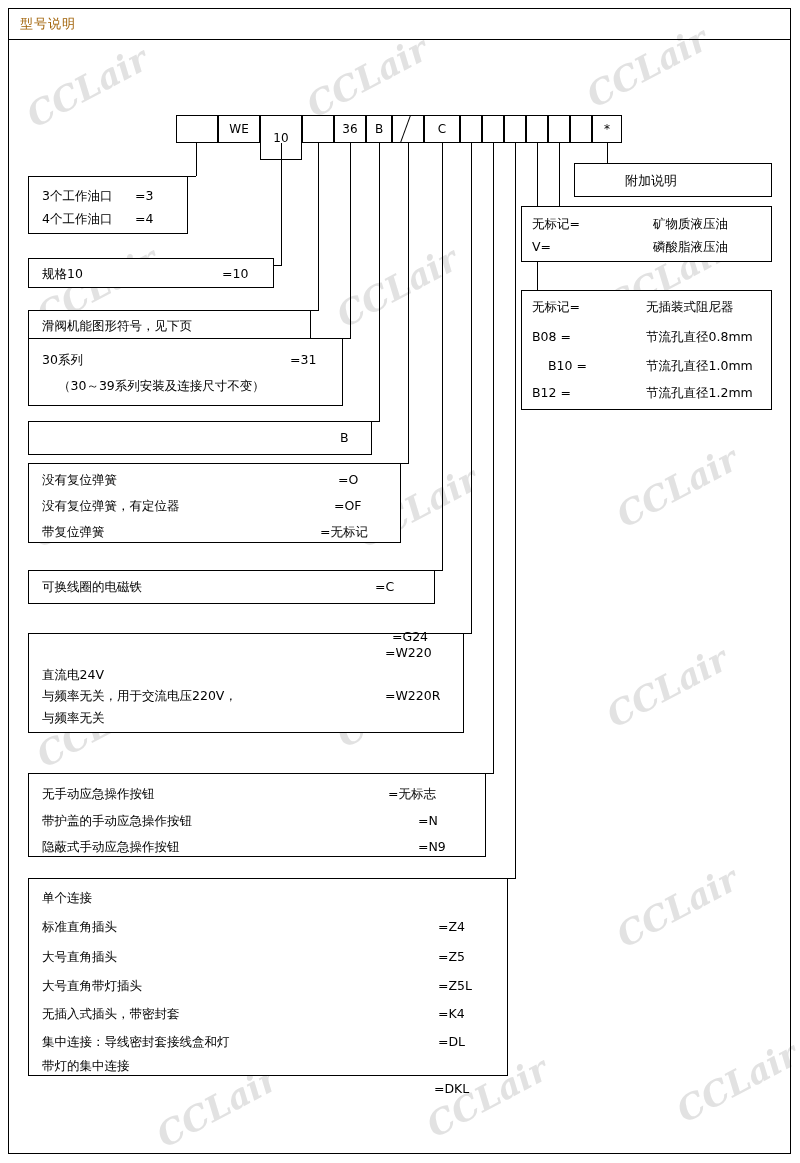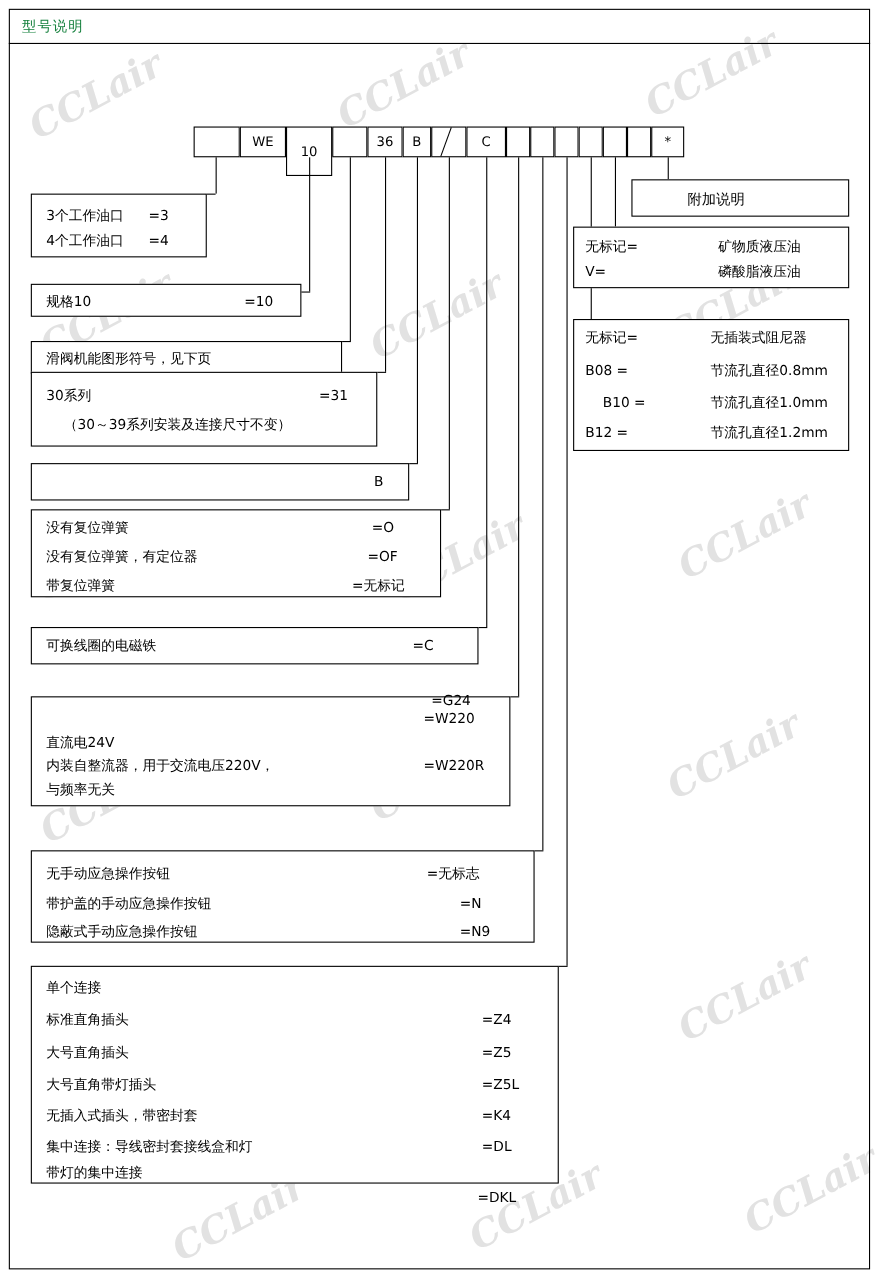--- a/index.html
+++ b/index.html
@@ -34,21 +34,21 @@
     width: 783px;
     height: 32px;
     border-bottom: 1px solid #000;
     box-sizing: border-box;
   }
   .title-text {
     position: absolute;
     left: 20px;
     top: 15px;
     font-size: 13px;
-    color: #15803d;
+    color: #a16207;
     letter-spacing: 1px;
   }
 
   
   .wm {
     position: absolute;
     font-family: "DejaVu Serif", "Liberation Serif", serif;
     font-size: 34px;
     font-weight: bold;
     font-style: italic;
@@ -216,21 +216,21 @@
 
     <div class="panel" style="left:28px; top:570px; width:407px; height:34px;"></div>
     <div class="panel-txt" style="left:42px; top:579px;">可换线圈的电磁铁</div>
     <div class="panel-txt" style="left:375px; top:579px;">=C</div>
     <div class="line hline" style="left:435px; top:570px; width:8px;"></div>
 
     <div class="panel" style="left:28px; top:633px; width:436px; height:100px;"></div>
     <div class="panel-txt" style="left:385px; top:645px;">=W220</div>
     <div class="panel-txt" style="left:42px; top:667px;">直流电24V</div>
     <div class="panel-txt" style="left:392px; top:629px;">=G24</div>
-    <div class="panel-txt" style="left:42px; top:688px;">内装自整流器，用于交流电压220V，</div>
+    <div class="panel-txt" style="left:42px; top:688px;">与频率无关，用于交流电压220V，</div>
     <div class="panel-txt" style="left:385px; top:688px;">=W220R</div>
     <div class="panel-txt" style="left:42px; top:710px;">与频率无关</div>
     <div class="line hline" style="left:464px; top:633px; width:8px;"></div>
 
     <div class="panel" style="left:28px; top:773px; width:458px; height:84px;"></div>
     <div class="panel-txt" style="left:42px; top:786px;">无手动应急操作按钮</div>
     <div class="panel-txt" style="left:388px; top:786px;">=无标志</div>
     <div class="panel-txt" style="left:42px; top:813px;">带护盖的手动应急操作按钮</div>
     <div class="panel-txt" style="left:418px; top:813px;">=N</div>
     <div class="panel-txt" style="left:42px; top:839px;">隐蔽式手动应急操作按钮</div>

